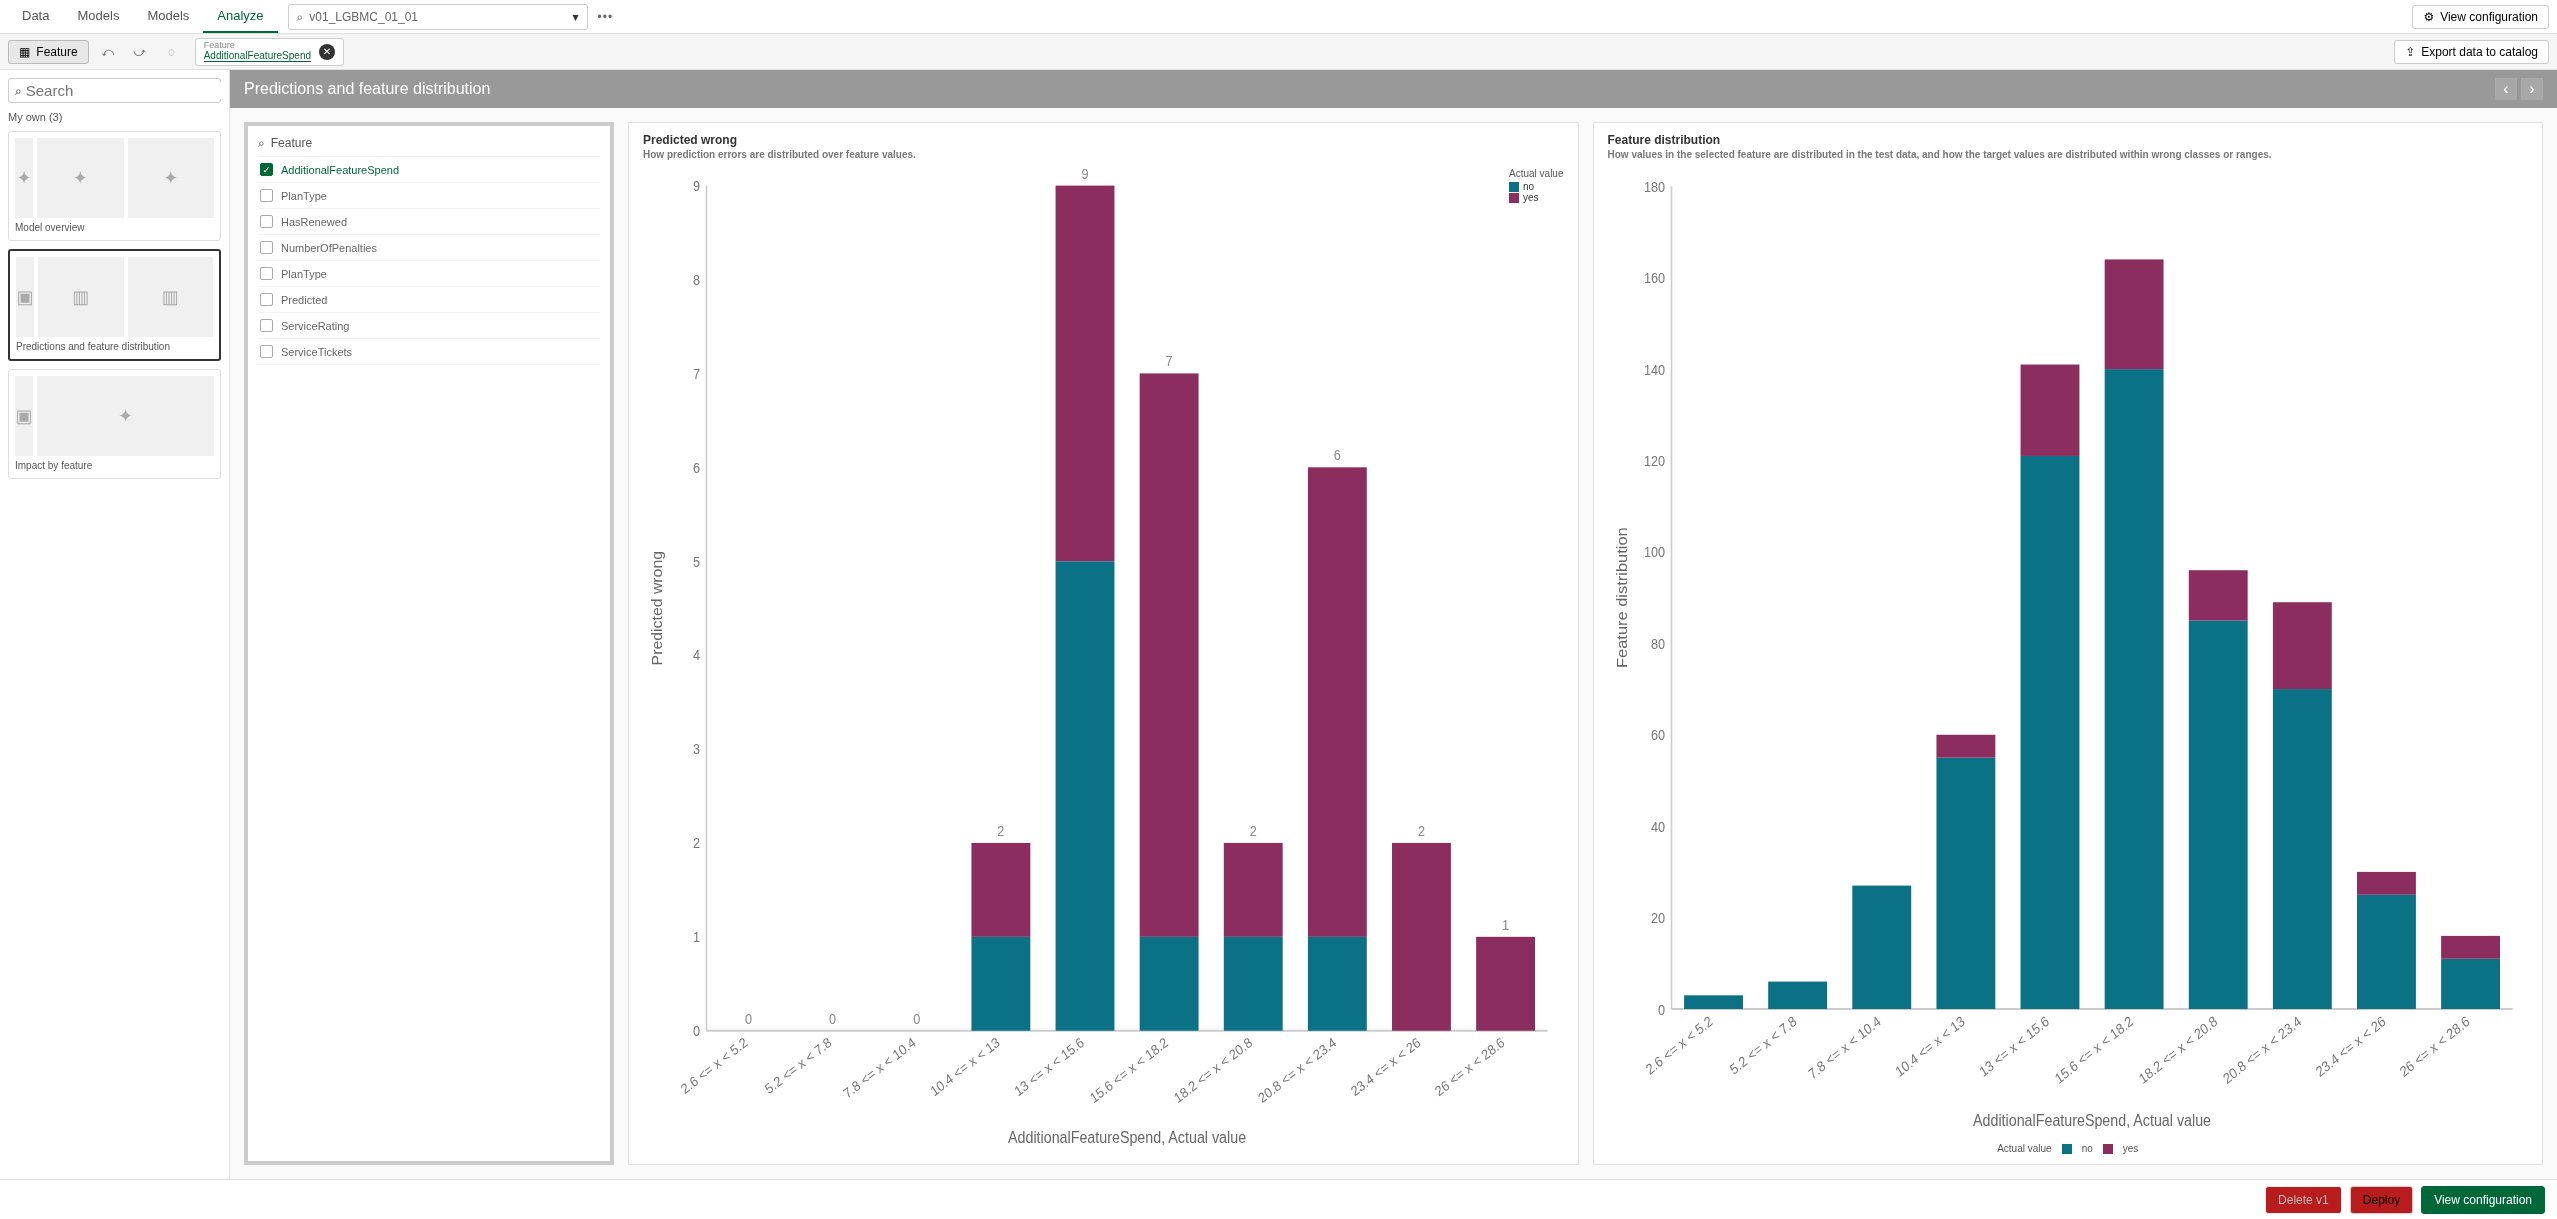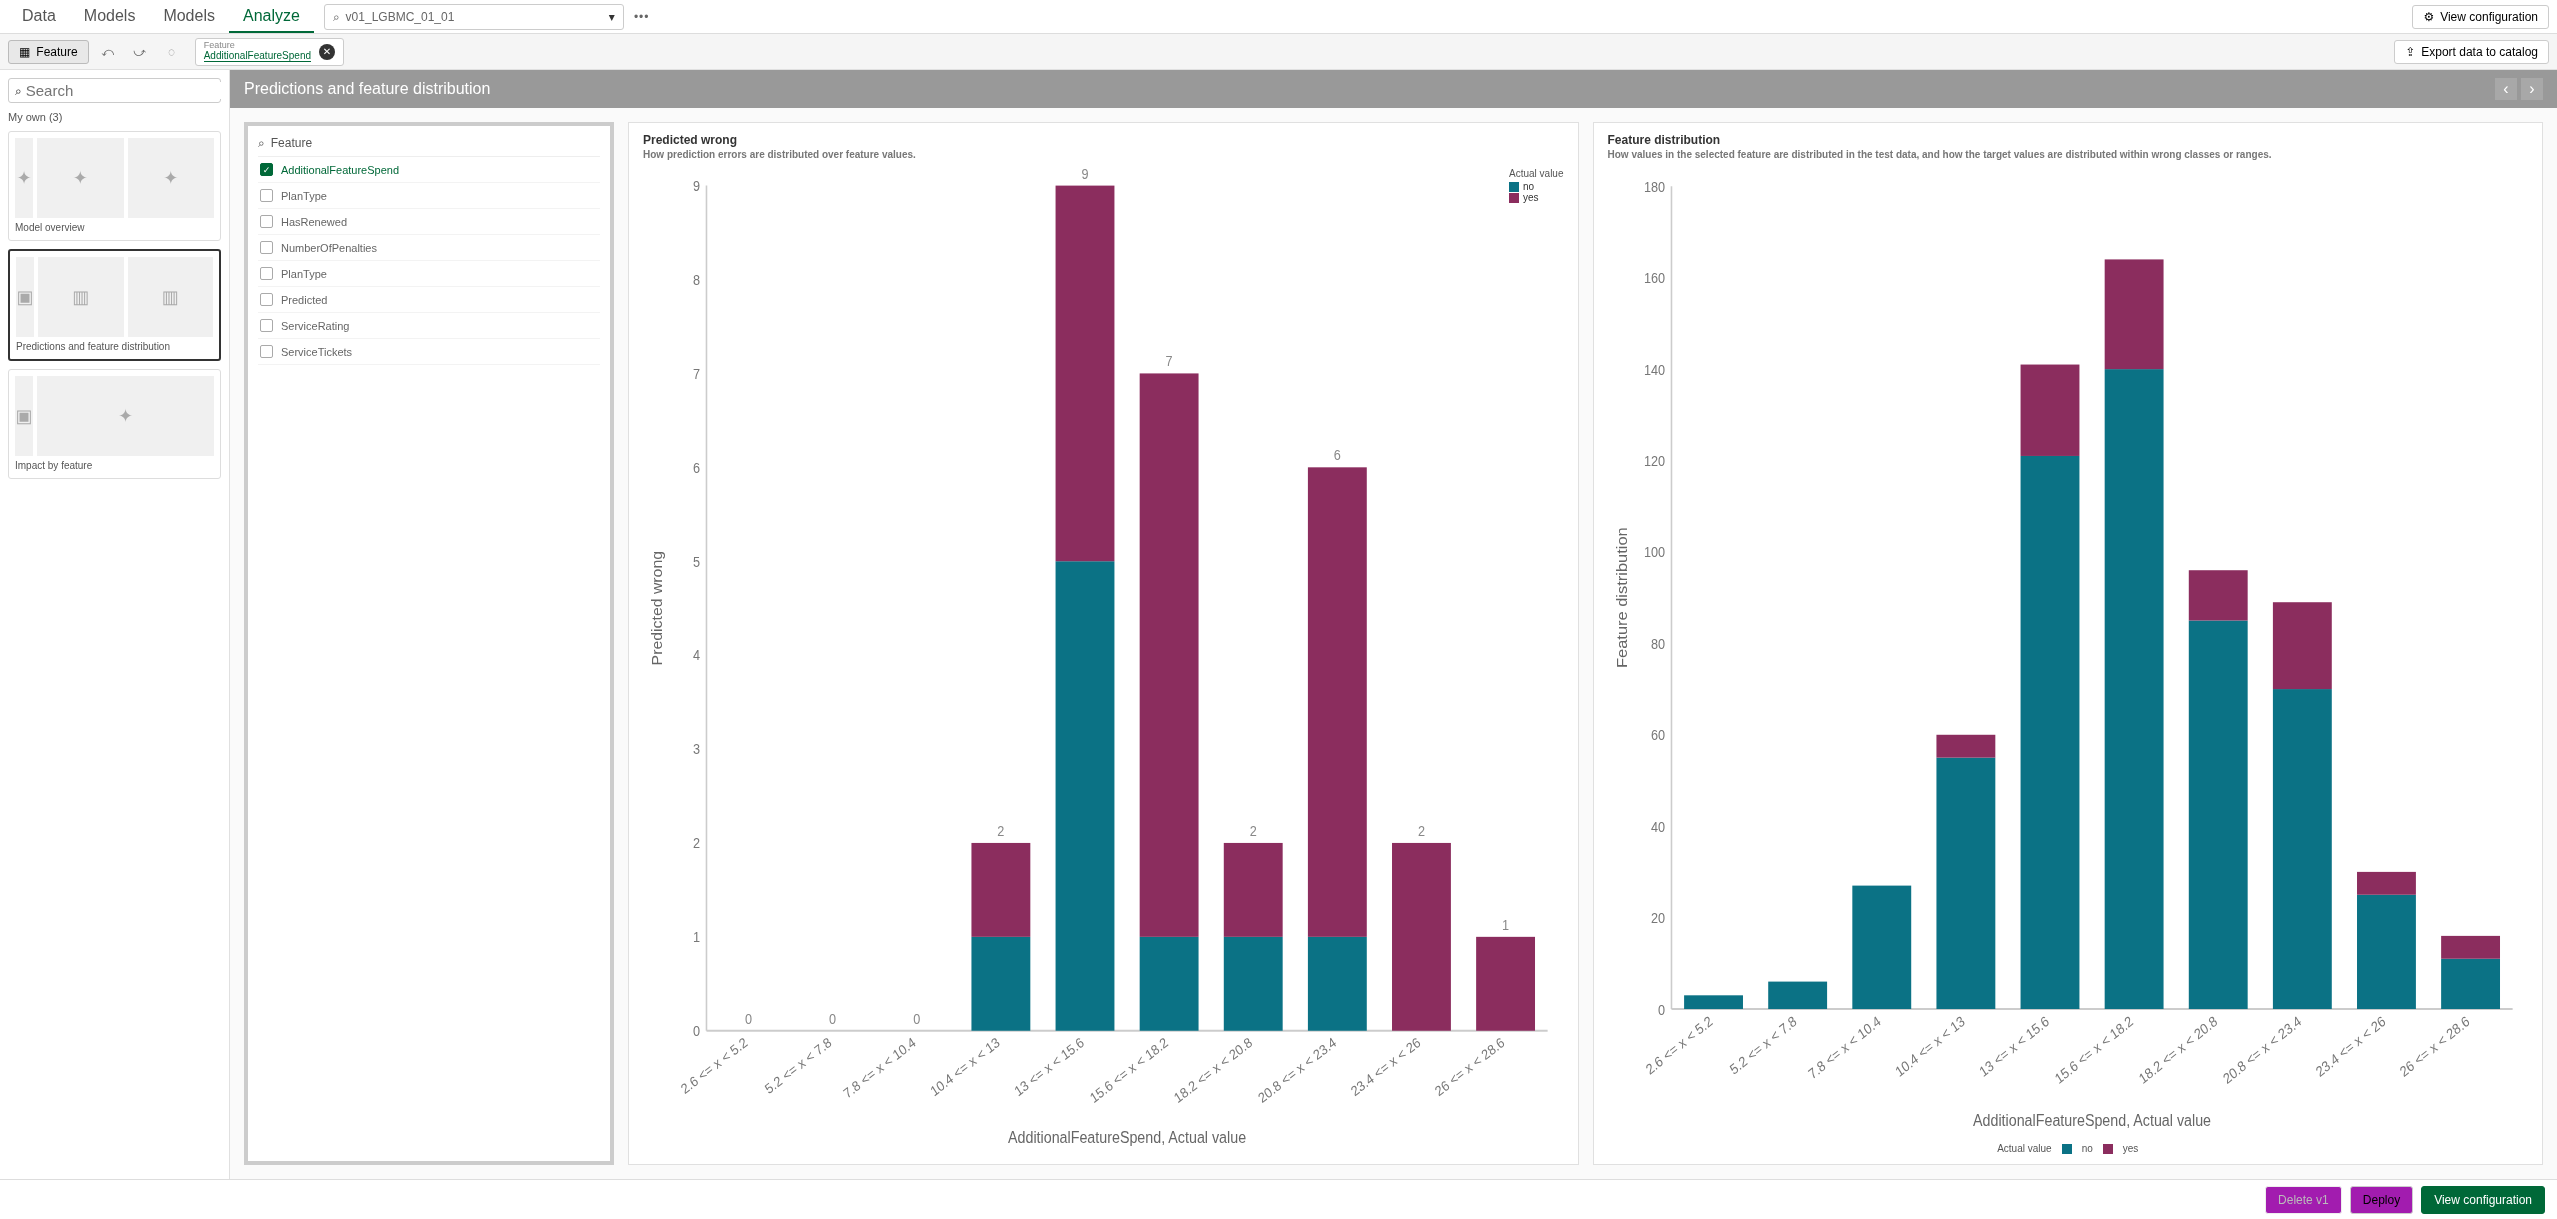--- a/index.html
+++ b/index.html
@@ -1,21 +1,21 @@
 <!DOCTYPE html>
 <html><head>
 <meta charset="utf-8">
 <style>
 * { box-sizing: border-box; margin: 0; padding: 0; font-family: -apple-system, BlinkMacSystemFont, "Segoe UI", Arial, sans-serif; }
 body { background: #fff; font-size: 12px; color: #333; }
 
 
 .top-bar { display: flex; align-items: center; border-bottom: 1px solid #ddd; height: 34px; padding: 0 8px; }
 .top-tabs { display: flex; height: 100%; }
-.top-tab { padding: 12px 14px; display: flex; align-items: center; font-size: 16px; color: #555; cursor: pointer; border-bottom: 2px solid transparent; }
+.top-tab { padding: 12px 14px; display: flex; align-items: center; font-size: 13px; color: #555; cursor: pointer; border-bottom: 2px solid transparent; }
 .top-tab.active { color: #006838; border-bottom-color: #006838; font-weight: 500; }
 .model-select { display: flex; align-items: center; border: 1px solid #ccc; border-radius: 3px; height: 26px; padding: 0 8px; margin-left: 10px; width: 300px; justify-content: space-between; }
 .model-select .leading { display: flex; align-items: center; gap: 6px; color: #666; }
 .more-icon { margin-left: 10px; color: #666; letter-spacing: 1px; cursor: pointer; }
 .spacer { flex: 1; }
 .view-config-btn { display: flex; align-items: center; gap: 6px; padding: 4px 10px; border: 1px solid #ccc; border-radius: 3px; background: #fff; cursor: pointer; font-size: 12px; }
 
 
 .second-bar { display: flex; align-items: center; height: 36px; background: #f5f5f5; border-bottom: 1px solid #e0e0e0; padding: 0 8px; }
 .sheets-btn { display: flex; align-items: center; gap: 6px; padding: 4px 10px; border: 1px solid #bbb; border-radius: 3px; background: #e8e8e8; font-size: 12px; cursor: pointer; }
@@ -70,21 +70,21 @@
 svg text { font-size: 9px; fill: #666; }
 svg .bar-no { fill: #0b7285; }
 svg .bar-yes { fill: #8b2d5e; }
 svg .axis { stroke: #ccc; stroke-width: 1; }
 svg .val-lbl { font-size: 8px; fill: #888; text-anchor: middle; }
 svg .tick-lbl { font-size: 8px; fill: #777; }
 svg .axis-title { font-size: 9px; fill: #666; }
 
 
 .footer { height: 40px; border-top: 1px solid #ddd; display: flex; align-items: center; justify-content: flex-end; padding: 0 12px; gap: 8px; }
-.btn { padding: 6px 12px; border: 1px solid #ccc; border-radius: 3px; background: #a21caf; font-size: 12px; cursor: pointer; }
+.btn { padding: 6px 12px; border: 1px solid #ccc; border-radius: 3px; background: #b91c1c; font-size: 12px; cursor: pointer; }
 .btn.disabled { color: #bbb; border-color: #eee; cursor: not-allowed; }
 .btn.primary { background: #006838; color: #fff; border-color: #006838; }
 </style>
 </head>
 <body>
 
 <div class="top-bar">
   <div class="top-tabs">
     <div class="top-tab">Data</div>
     <div class="top-tab">Models</div>

